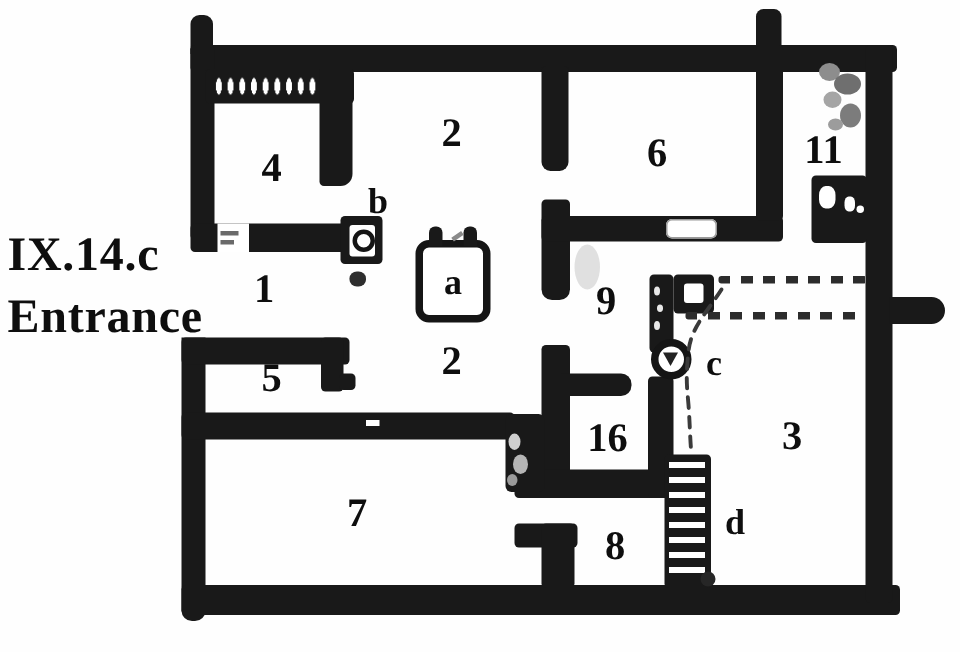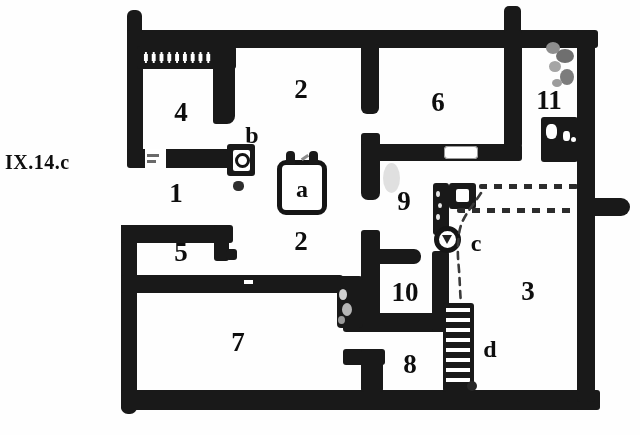--- a/index.html
+++ b/index.html
@@ -5,21 +5,21 @@
   html,body{margin:0;padding:0;background:#fff;}
   .stage{position:relative;width:640px;height:435px;background:#fefefe;overflow:hidden;
          font-family:"Liberation Serif", serif;}
   .plan{position:absolute;inset:0;filter:blur(0.4px);}
   
   .w{position:absolute;background:#191919;border-radius:3px;}
   .white{position:absolute;background:#ffffff;}
   .lbl{position:absolute;transform:translate(-50%,-50%);font-weight:bold;font-size:27px;
        color:#0e0e0e;white-space:nowrap;line-height:1;}
   .lbl.small{font-size:24px;}
-  .title{position:absolute;left:5px;font-weight:bold;font-size:20px;color:#0e0e0e;
+  .title{position:absolute;left:5px;font-weight:bold;font-size:32px;color:#0e0e0e;
          letter-spacing:0.5px;white-space:nowrap;}
   
   .ovals{position:absolute;left:5px;right:5px;top:3px;bottom:3px;
          background-image:radial-gradient(ellipse 2.7px 8px at center,#fff 68%,transparent 72%);
          background-size:7.8px 100%;background-repeat:repeat-x;}
   
   .rungs{position:absolute;left:3px;right:4px;top:5px;bottom:4px;
          background-image:repeating-linear-gradient(to bottom,#fff 0 4px,transparent 4px 10px);}
   .dash-h{position:absolute;height:5px;border-radius:2px;
           background-image:repeating-linear-gradient(to right,#2c2c2c 0 8px,transparent 8px 15px);}
@@ -29,20 +29,21 @@
   .tri{position:absolute;width:0;height:0;border-left:5px solid transparent;
        border-right:5px solid transparent;border-top:9px solid #232323;}
   svg.overlay{position:absolute;left:0;top:0;pointer-events:none;}
 </style>
 </head>
 <body>
 
 <div class="stage">
 
   <div class="title" style="top:151px;">IX.14.c</div>
+  <div class="title" style="top:192px;">Entrance</div>
 
   <div class="plan">
 
     <div class="w" style="left:127px;top:10px;width:15px;height:26px;border-radius:6px 6px 0 0;"></div>
     <div class="w" style="left:127px;top:30px;width:471px;height:18px;"></div>
     <div class="w" style="left:504px;top:6px;width:17px;height:28px;border-radius:5px 5px 0 0;"></div>
     <div class="w" style="left:127px;top:30px;width:16px;height:130px;"></div>
     <div class="w" style="left:121px;top:225px;width:16px;height:189px;border-radius:0 0 7px 7px;"></div>
     <div class="w" style="left:121px;top:390px;width:479px;height:20px;"></div>
     <div class="w" style="left:577px;top:30px;width:18px;height:372px;"></div>
@@ -134,21 +135,21 @@
     <div class="lbl" style="left:176px;top:193px;">1</div>
     <div class="lbl" style="left:301px;top:89px;">2</div>
     <div class="lbl" style="left:301px;top:241px;">2</div>
     <div class="lbl" style="left:528px;top:291px;">3</div>
     <div class="lbl" style="left:181px;top:112px;">4</div>
     <div class="lbl" style="left:181px;top:252px;">5</div>
     <div class="lbl" style="left:438px;top:102px;">6</div>
     <div class="lbl" style="left:238px;top:342px;">7</div>
     <div class="lbl" style="left:410px;top:364px;">8</div>
     <div class="lbl" style="left:404px;top:201px;">9</div>
-    <div class="lbl" style="left:405px;top:292px;">10</div>
+    <div class="lbl" style="left:405px;top:292px;">16</div>
     <div class="lbl" style="left:549px;top:100px;font-family:Liberation Serif, serif;">11</div>
 
     <div class="lbl small" style="left:302px;top:189px;">a</div>
     <div class="lbl small" style="left:252px;top:135px;">b</div>
     <div class="lbl small" style="left:476px;top:243px;">c</div>
     <div class="lbl small" style="left:490px;top:349px;">d</div>
 
   </div>
 </div>
 

